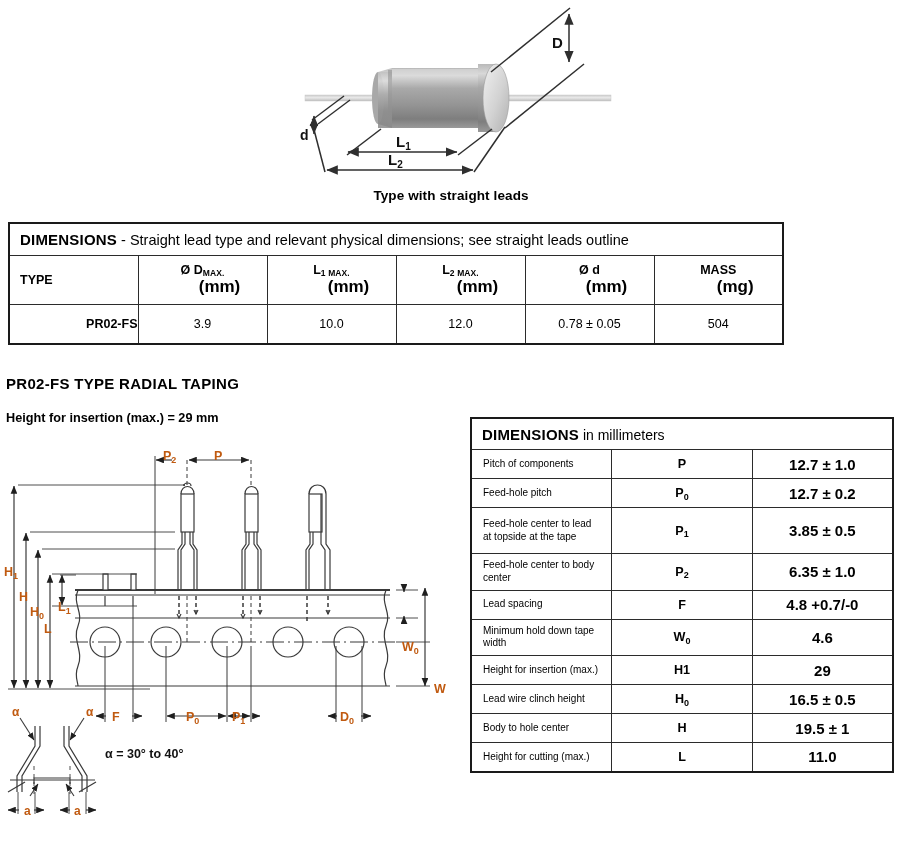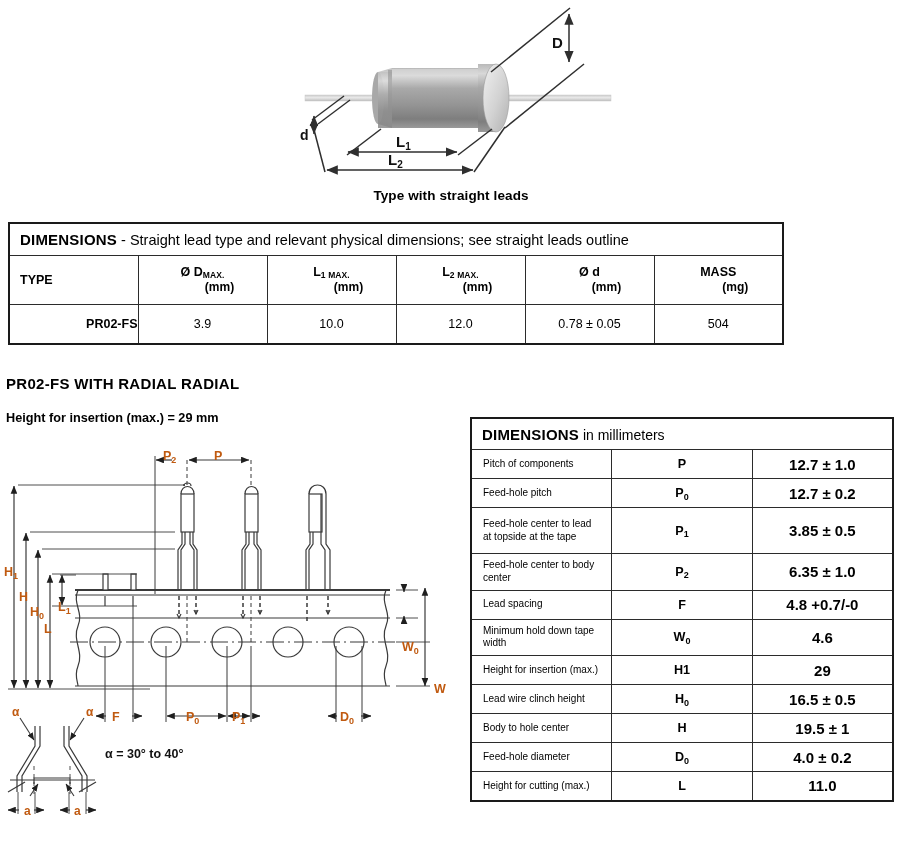--- a/index.html
+++ b/index.html
@@ -39,21 +39,21 @@
     font-size:14.5px;
     white-space:nowrap;
   }
   .hdr-band b{font-weight:bold;letter-spacing:.2px;font-size:15px;}
   .hdr-band span.lite{font-weight:normal;}
   .t1-colhdr{height:48px;text-align:center;font-size:12.5px;font-weight:bold;line-height:1.18;}
   .t1-colhdr.left{text-align:left;padding-left:10px !important;}
   .t1-row{height:38px;text-align:center;font-size:12.5px;}
   .t1-row.left{text-align:right;padding-left:10px !important;font-weight:bold;}
   sub.sm{font-size:8.5px;vertical-align:baseline;position:relative;top:2px;letter-spacing:.1px;}
-  .unit{font-size:12px;font-weight:bold;margin-left:34px;}
+  .unit{font-size:17px;font-weight:bold;margin-left:34px;}
 
   
   #h-radial{position:absolute;left:6px;top:375px;font-size:15px;font-weight:bold;letter-spacing:.3px;}
   #h-height{position:absolute;left:6px;top:411px;font-size:12.7px;font-weight:bold;}
 
   
   #fig-taping{position:absolute;left:0px;top:446px;width:466px;height:300px;}
   #fig-alpha{position:absolute;left:0px;top:700px;width:260px;height:164px;}
 
   
@@ -197,21 +197,21 @@
         <td class="t1-row">3.9</td>
         <td class="t1-row">10.0</td>
         <td class="t1-row">12.0</td>
         <td class="t1-row">0.78 ± 0.05</td>
         <td class="t1-row">504</td>
       </tr>
     </tbody>
       </table>
   </div>
 
-  <div id="h-radial">PR02-FS WITH RADIAL RADIAL</div>
+  <div id="h-radial">PR02-FS TYPE RADIAL TAPING</div>
   <div id="h-height">Height for insertion (max.) = 29 mm</div>
 
   <div id="fig-taping">
     <svg width="466" height="300" viewBox="0 0 466 300">
       <defs>
         <marker id="a2" markerWidth="8" markerHeight="8" refX="6.6" refY="2.8" orient="auto">
           <path d="M0,0 L6.8,2.8 L0,5.6 z" fill="#1f1f1f"></path>
         </marker>
         <marker id="a2r" markerWidth="8" markerHeight="8" refX="0.3" refY="2.8" orient="auto">
           <path d="M6.8,0 L0,2.8 L6.8,5.6 z" fill="#1f1f1f"></path>
@@ -469,25 +469,20 @@
         <td class="t2-desc">Lead wire clinch height</td>
         <td class="t2-sym"><span>H</span><sub class="s2">0</sub></td>
         <td class="t2-val">16.5 ± 0.5</td>
       </tr>
       <tr class="t2-r">
         <td class="t2-desc">Body to hole center</td>
         <td class="t2-sym"><span>H</span></td>
         <td class="t2-val">19.5 ± 1</td>
       </tr>
       <tr class="t2-r">
-        <td class="t2-desc">Feed-hole diameter</td>
-        <td class="t2-sym"><span>D</span><sub class="s2">0</sub></td>
-        <td class="t2-val">4.0 ± 0.2</td>
-      </tr>
-      <tr class="t2-r">
         <td class="t2-desc">Height for cutting (max.)</td>
         <td class="t2-sym"><span>L</span></td>
         <td class="t2-val">11.0</td>
       </tr>
 
     </tbody>
       </table>
   </div>
 
 </div>

